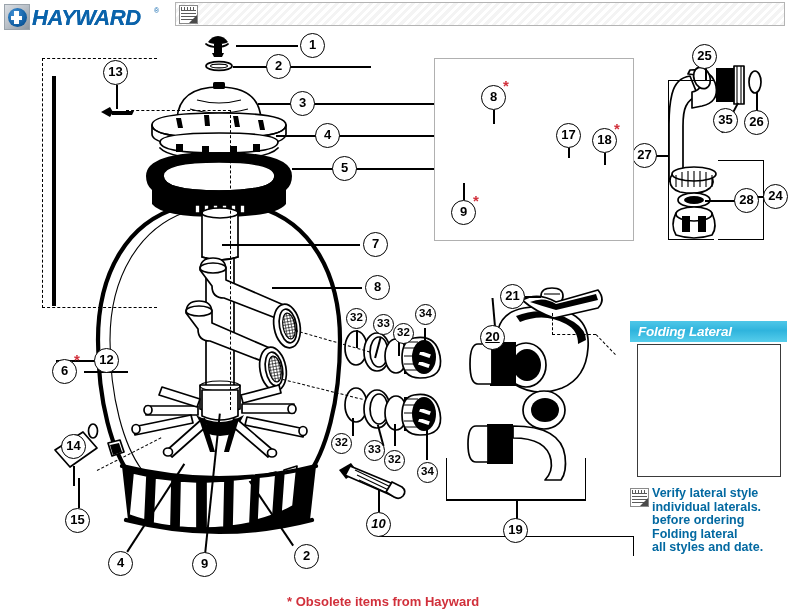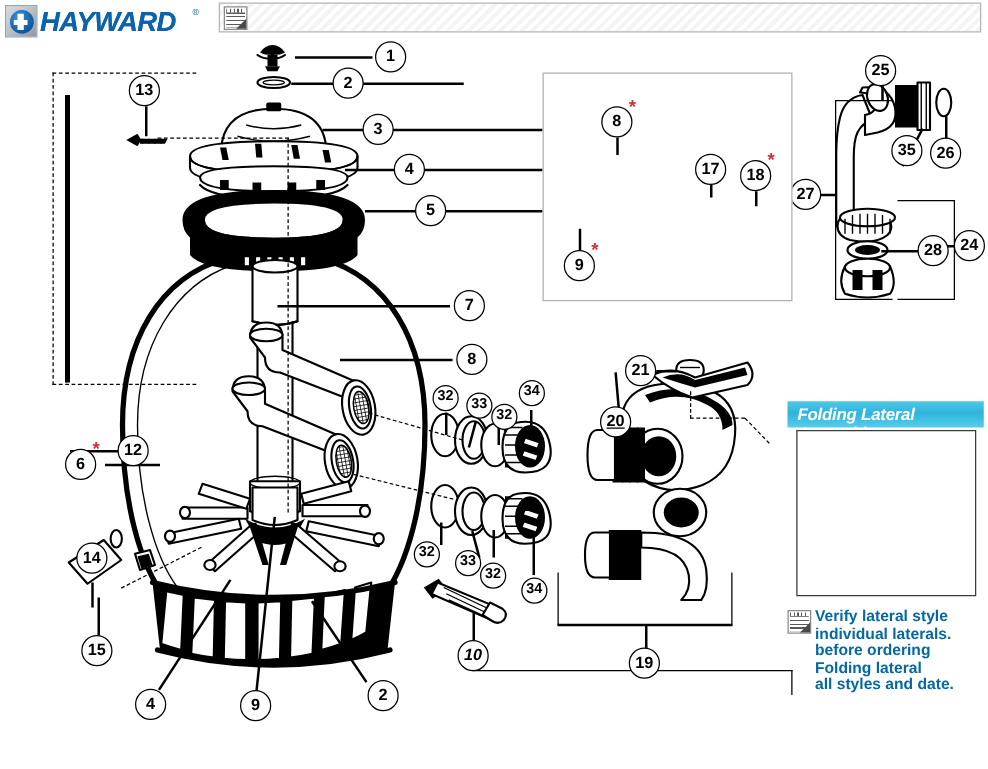--- a/index.html
+++ b/index.html
@@ -552,14 +552,15 @@
     </div>
     <div class="verify-text">
       <div class="l1">Verify lateral style</div>
       <div style="margin-left:-22px;padding-left:22px;">individual laterals.</div>
       <div style="margin-left:-22px;padding-left:22px;">before ordering</div>
       <div style="margin-left:-22px;padding-left:22px;">Folding lateral</div>
       <div style="margin-left:-22px;padding-left:22px;">all styles and date.</div>
     </div>
   </div>
 
+  <div class="footnote">* Obsolete items from Hayward</div>
 
 </div>
 
 </body></html>

